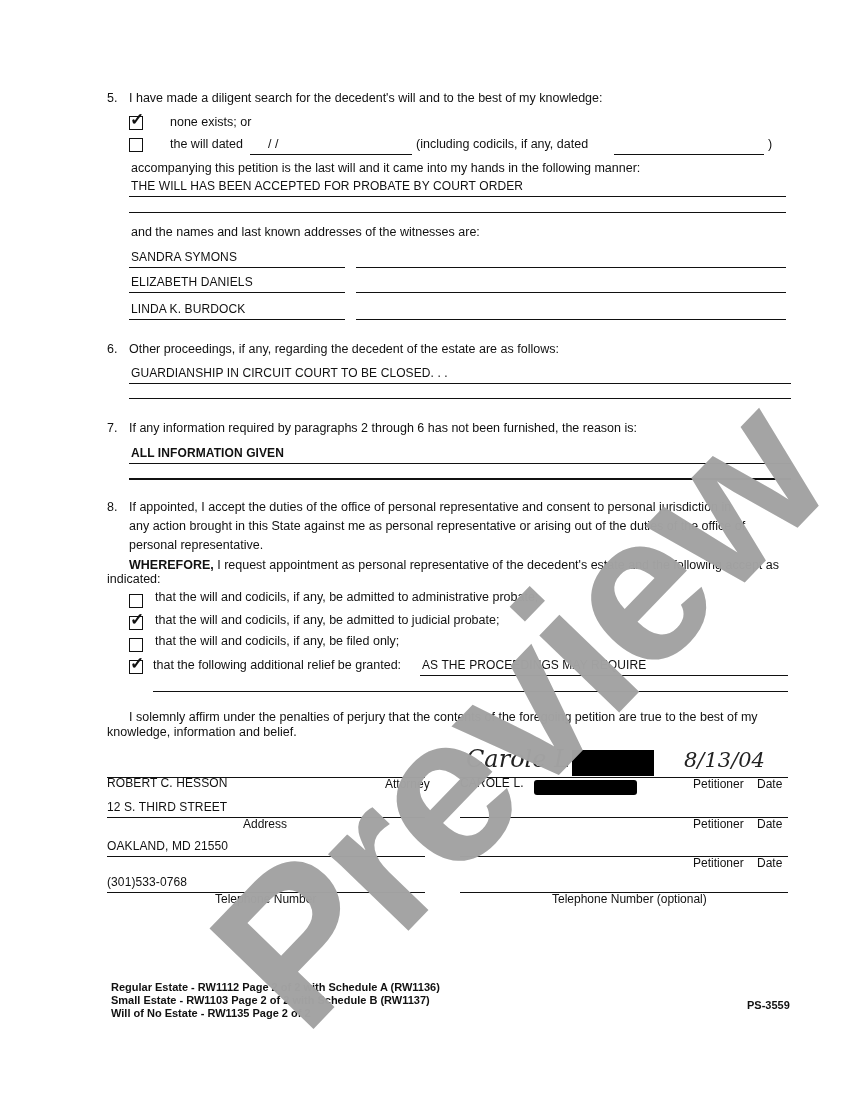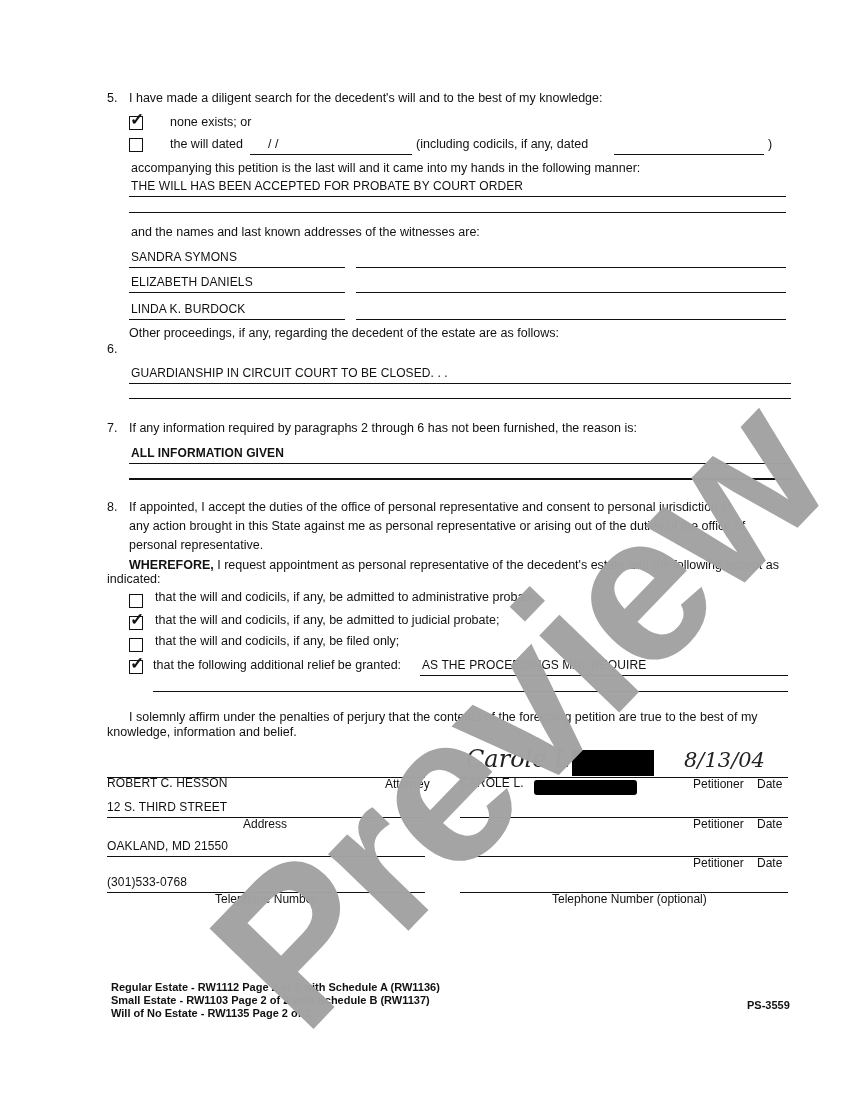--- a/index.html
+++ b/index.html
@@ -53,21 +53,21 @@
 
 <div class="abs fill" style="left:131px;top:275px;">ELIZABETH DANIELS</div>
 <div class="line" style="left:129px;top:292px;width:216px;"></div>
 <div class="line" style="left:356px;top:292px;width:430px;"></div>
 
 <div class="abs fill" style="left:131px;top:302px;">LINDA K. BURDOCK</div>
 <div class="line" style="left:129px;top:319px;width:216px;"></div>
 <div class="line" style="left:356px;top:319px;width:430px;"></div>
 
 <div class="abs t" style="left:107px;top:342px;">6.</div>
-<div class="abs t" style="left:129px;top:326px;text-align:right;">Other proceedings, if any, regarding the decedent of the estate are as follows:</div>
+<div class="abs t" style="left:129px;top:342px;text-align:right;">Other proceedings, if any, regarding the decedent of the estate are as follows:</div>
 <div class="abs fill" style="left:131px;top:366px;">GUARDIANSHIP IN CIRCUIT COURT TO BE CLOSED. . .</div>
 <div class="line" style="left:129px;top:383px;width:662px;"></div>
 <div class="line" style="left:129px;top:398px;width:662px;"></div>
 
 <div class="abs t" style="left:107px;top:421px;">7.</div>
 <div class="abs t" style="left:129px;top:421px;">If any information required by paragraphs 2 through 6 has not been furnished, the reason is:</div>
 <div class="abs fill" style="left:131px;top:446px;font-weight:bold;">ALL INFORMATION GIVEN</div>
 <div class="line" style="left:129px;top:463px;width:662px;"></div>
 <div class="line thick" style="left:129px;top:478px;width:662px;"></div>
 

